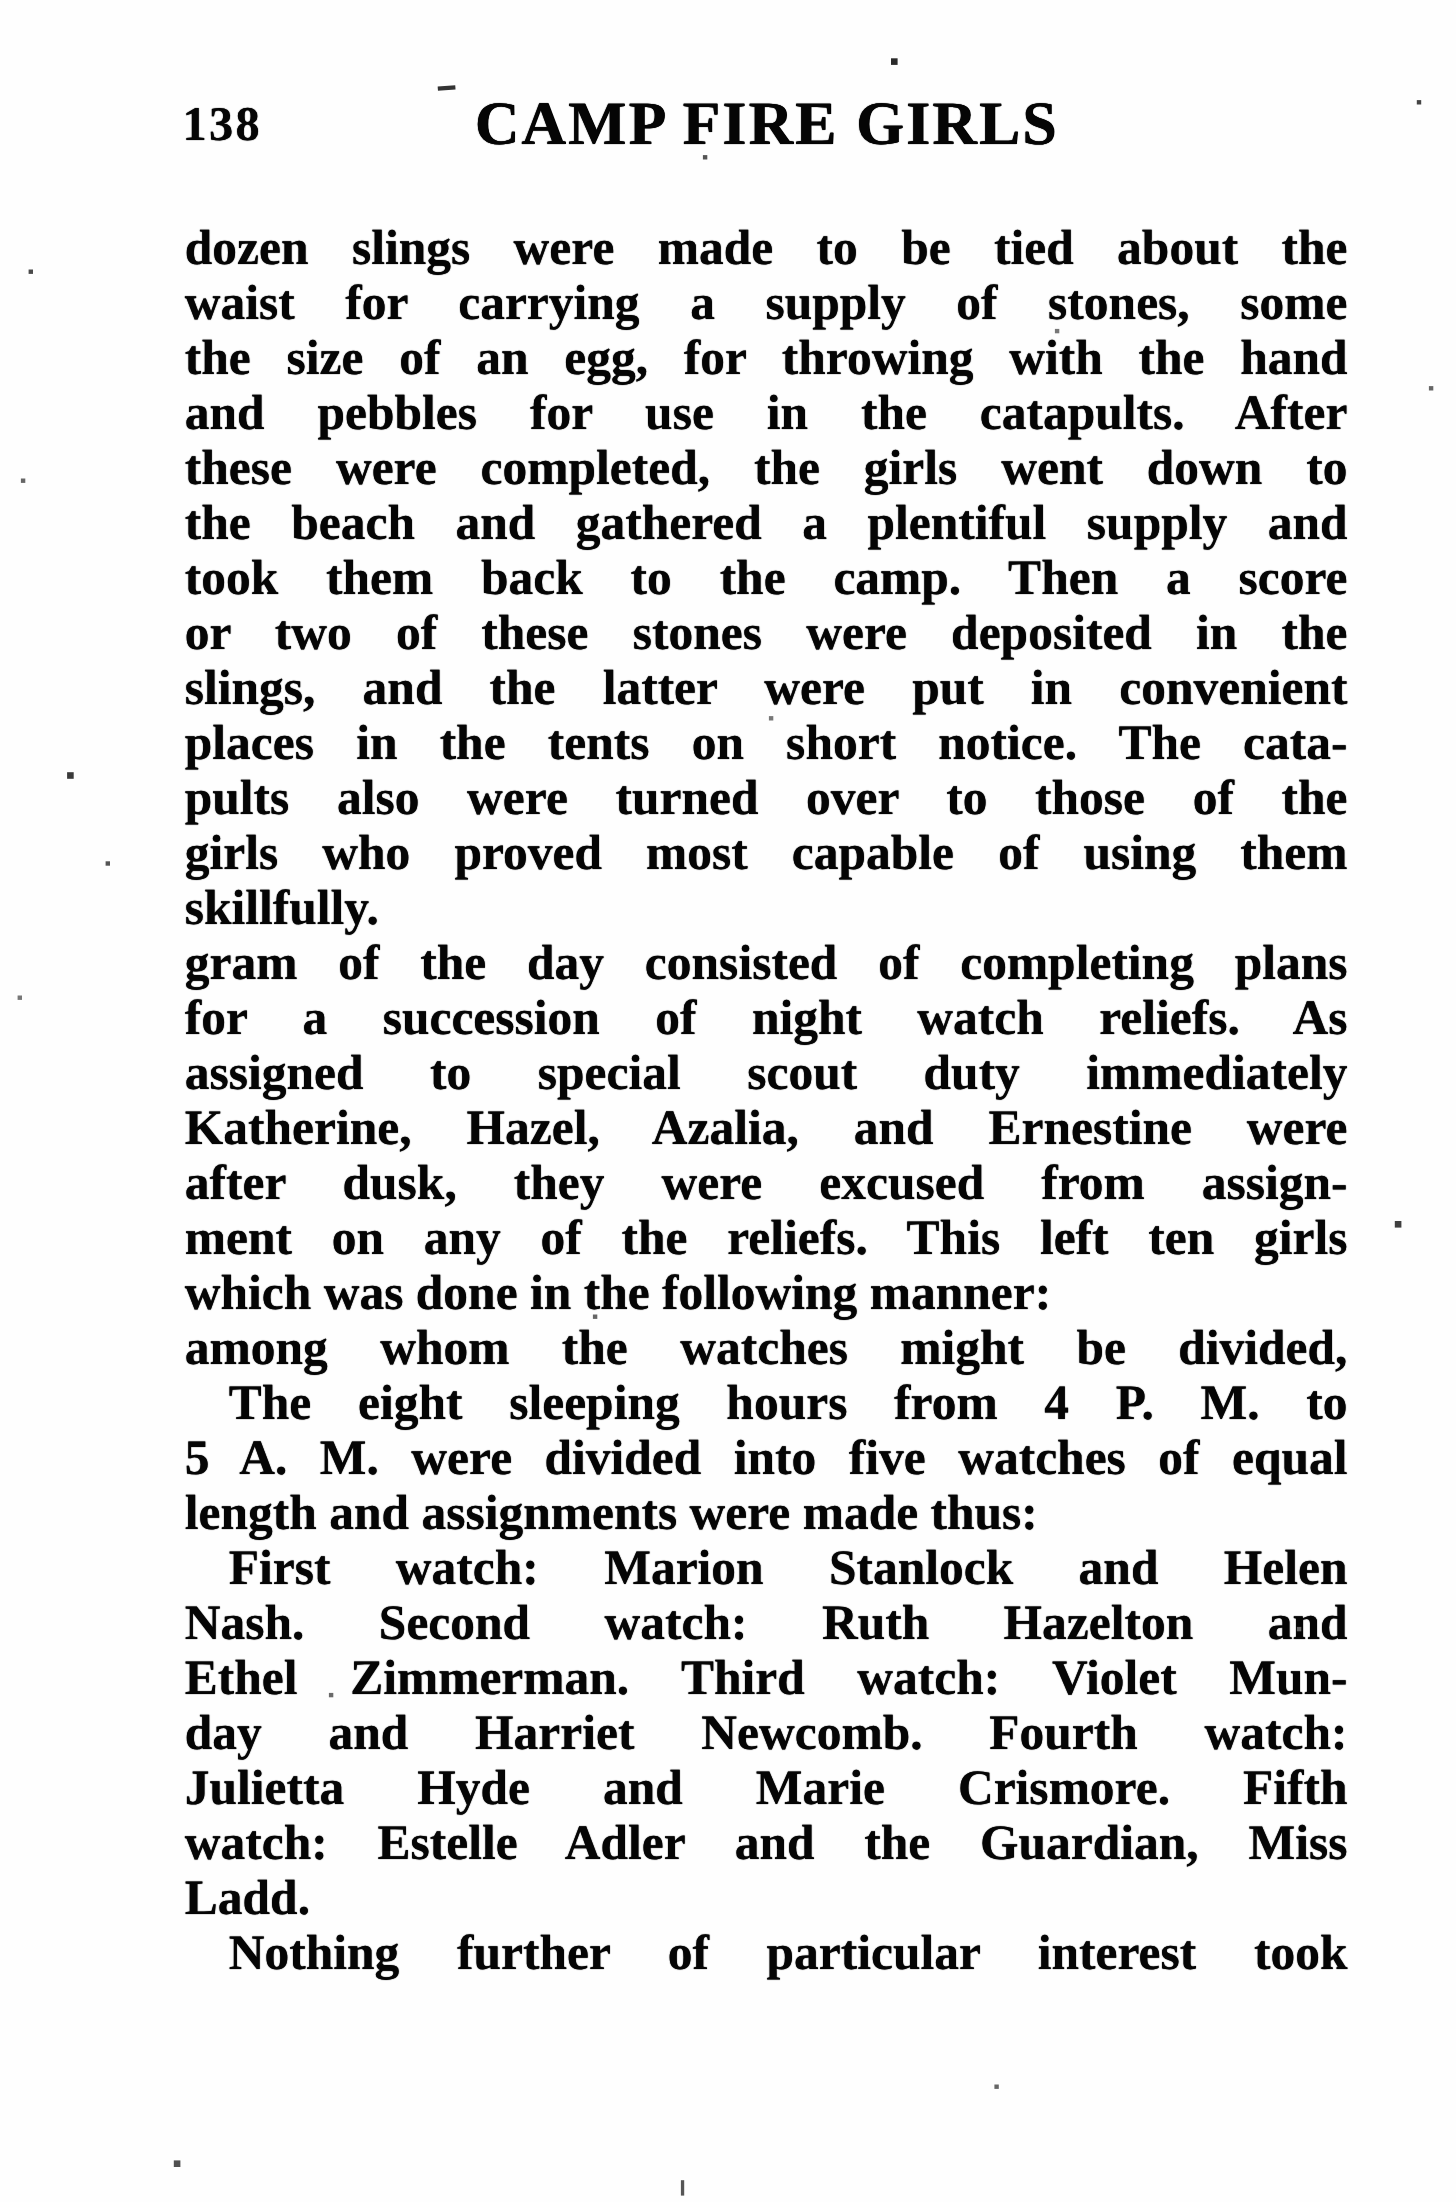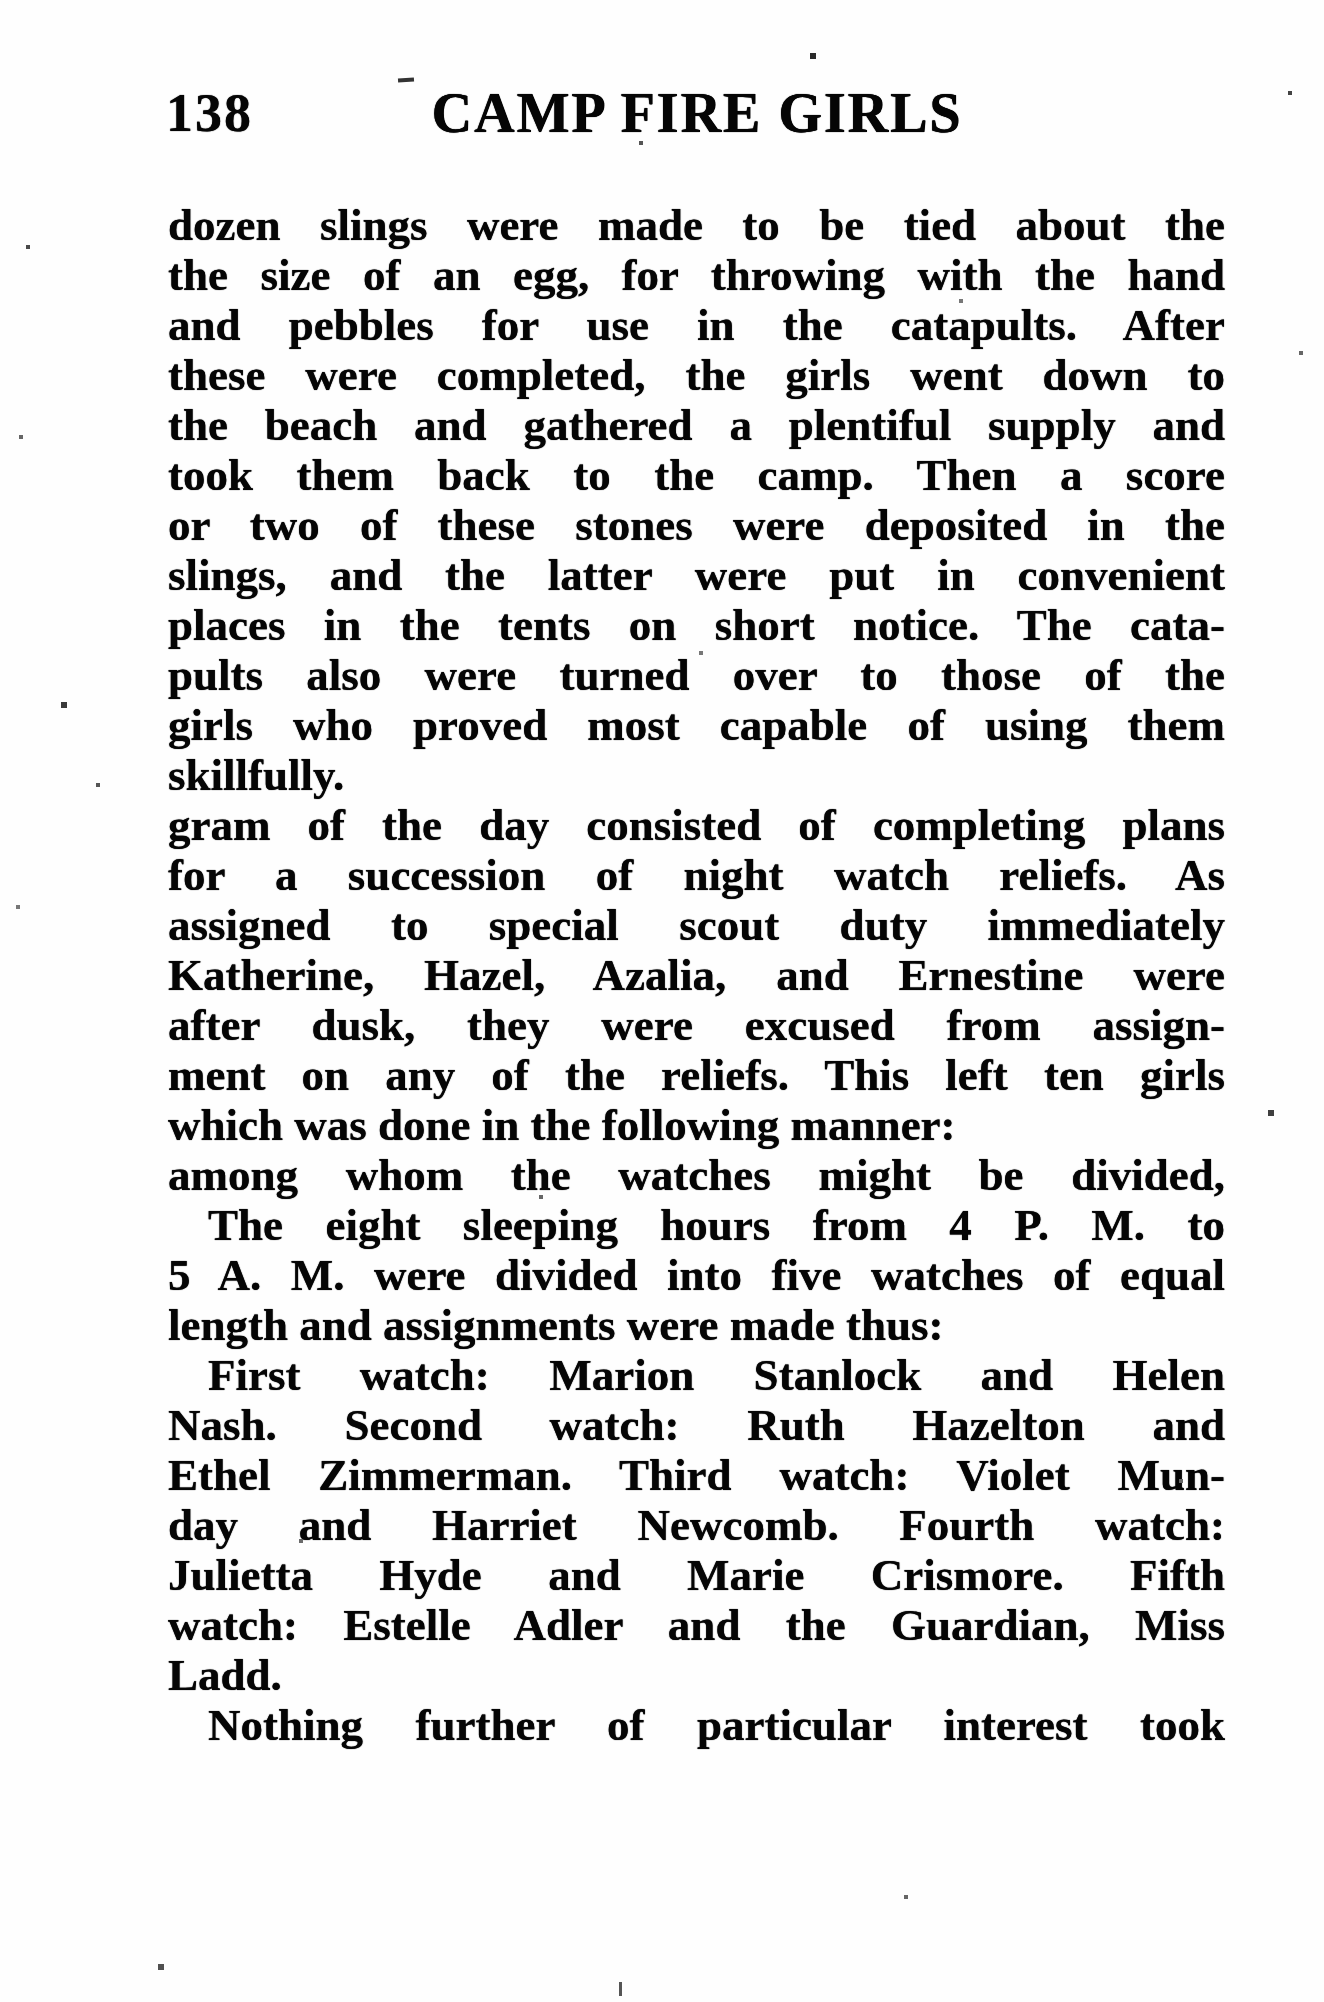--- a/index.html
+++ b/index.html
@@ -10,21 +10,21 @@
     background: #fefefe;
     overflow: hidden;
     font-family: "Liberation Serif", "DejaVu Serif", serif;
     color: #050505;
   }
   
   #page-number {
     position: absolute;
     left: 166px;
     top: 86px;
-    font-size: 54px;
+    font-size: 44px;
     line-height: 54px;
     font-weight: 700;
     letter-spacing: 2px;
     text-shadow: 0 0 1px #000;
   }
   #running-title {
     position: absolute;
     left: 70px;
     right: 0;
     top: 85px;
@@ -83,20 +83,21 @@
 </style>
 </head>
 <body>
 
 <div id="scan-page">
   <div id="page-number">138</div>
   <div id="running-title">CAMP FIRE GIRLS</div>
 
   <div id="body-text">
       <div class="line">dozen slings were made to be tied about the</div>
+      <div class="line">waist for carrying a supply of stones, some</div>
       <div class="line">the size of an egg, for throwing with the hand</div>
       <div class="line">and pebbles for use in the catapults. After</div>
       <div class="line">these were completed, the girls went down to</div>
       <div class="line">the beach and gathered a plentiful supply and</div>
       <div class="line">took them back to the camp. Then a score</div>
       <div class="line">or two of these stones were deposited in the</div>
       <div class="line">slings, and the latter were put in convenient</div>
       <div class="line">places in the tents on short notice. The cata-</div>
       <div class="line">pults also were turned over to those of the</div>
       <div class="line">girls who proved most capable of using them</div>

